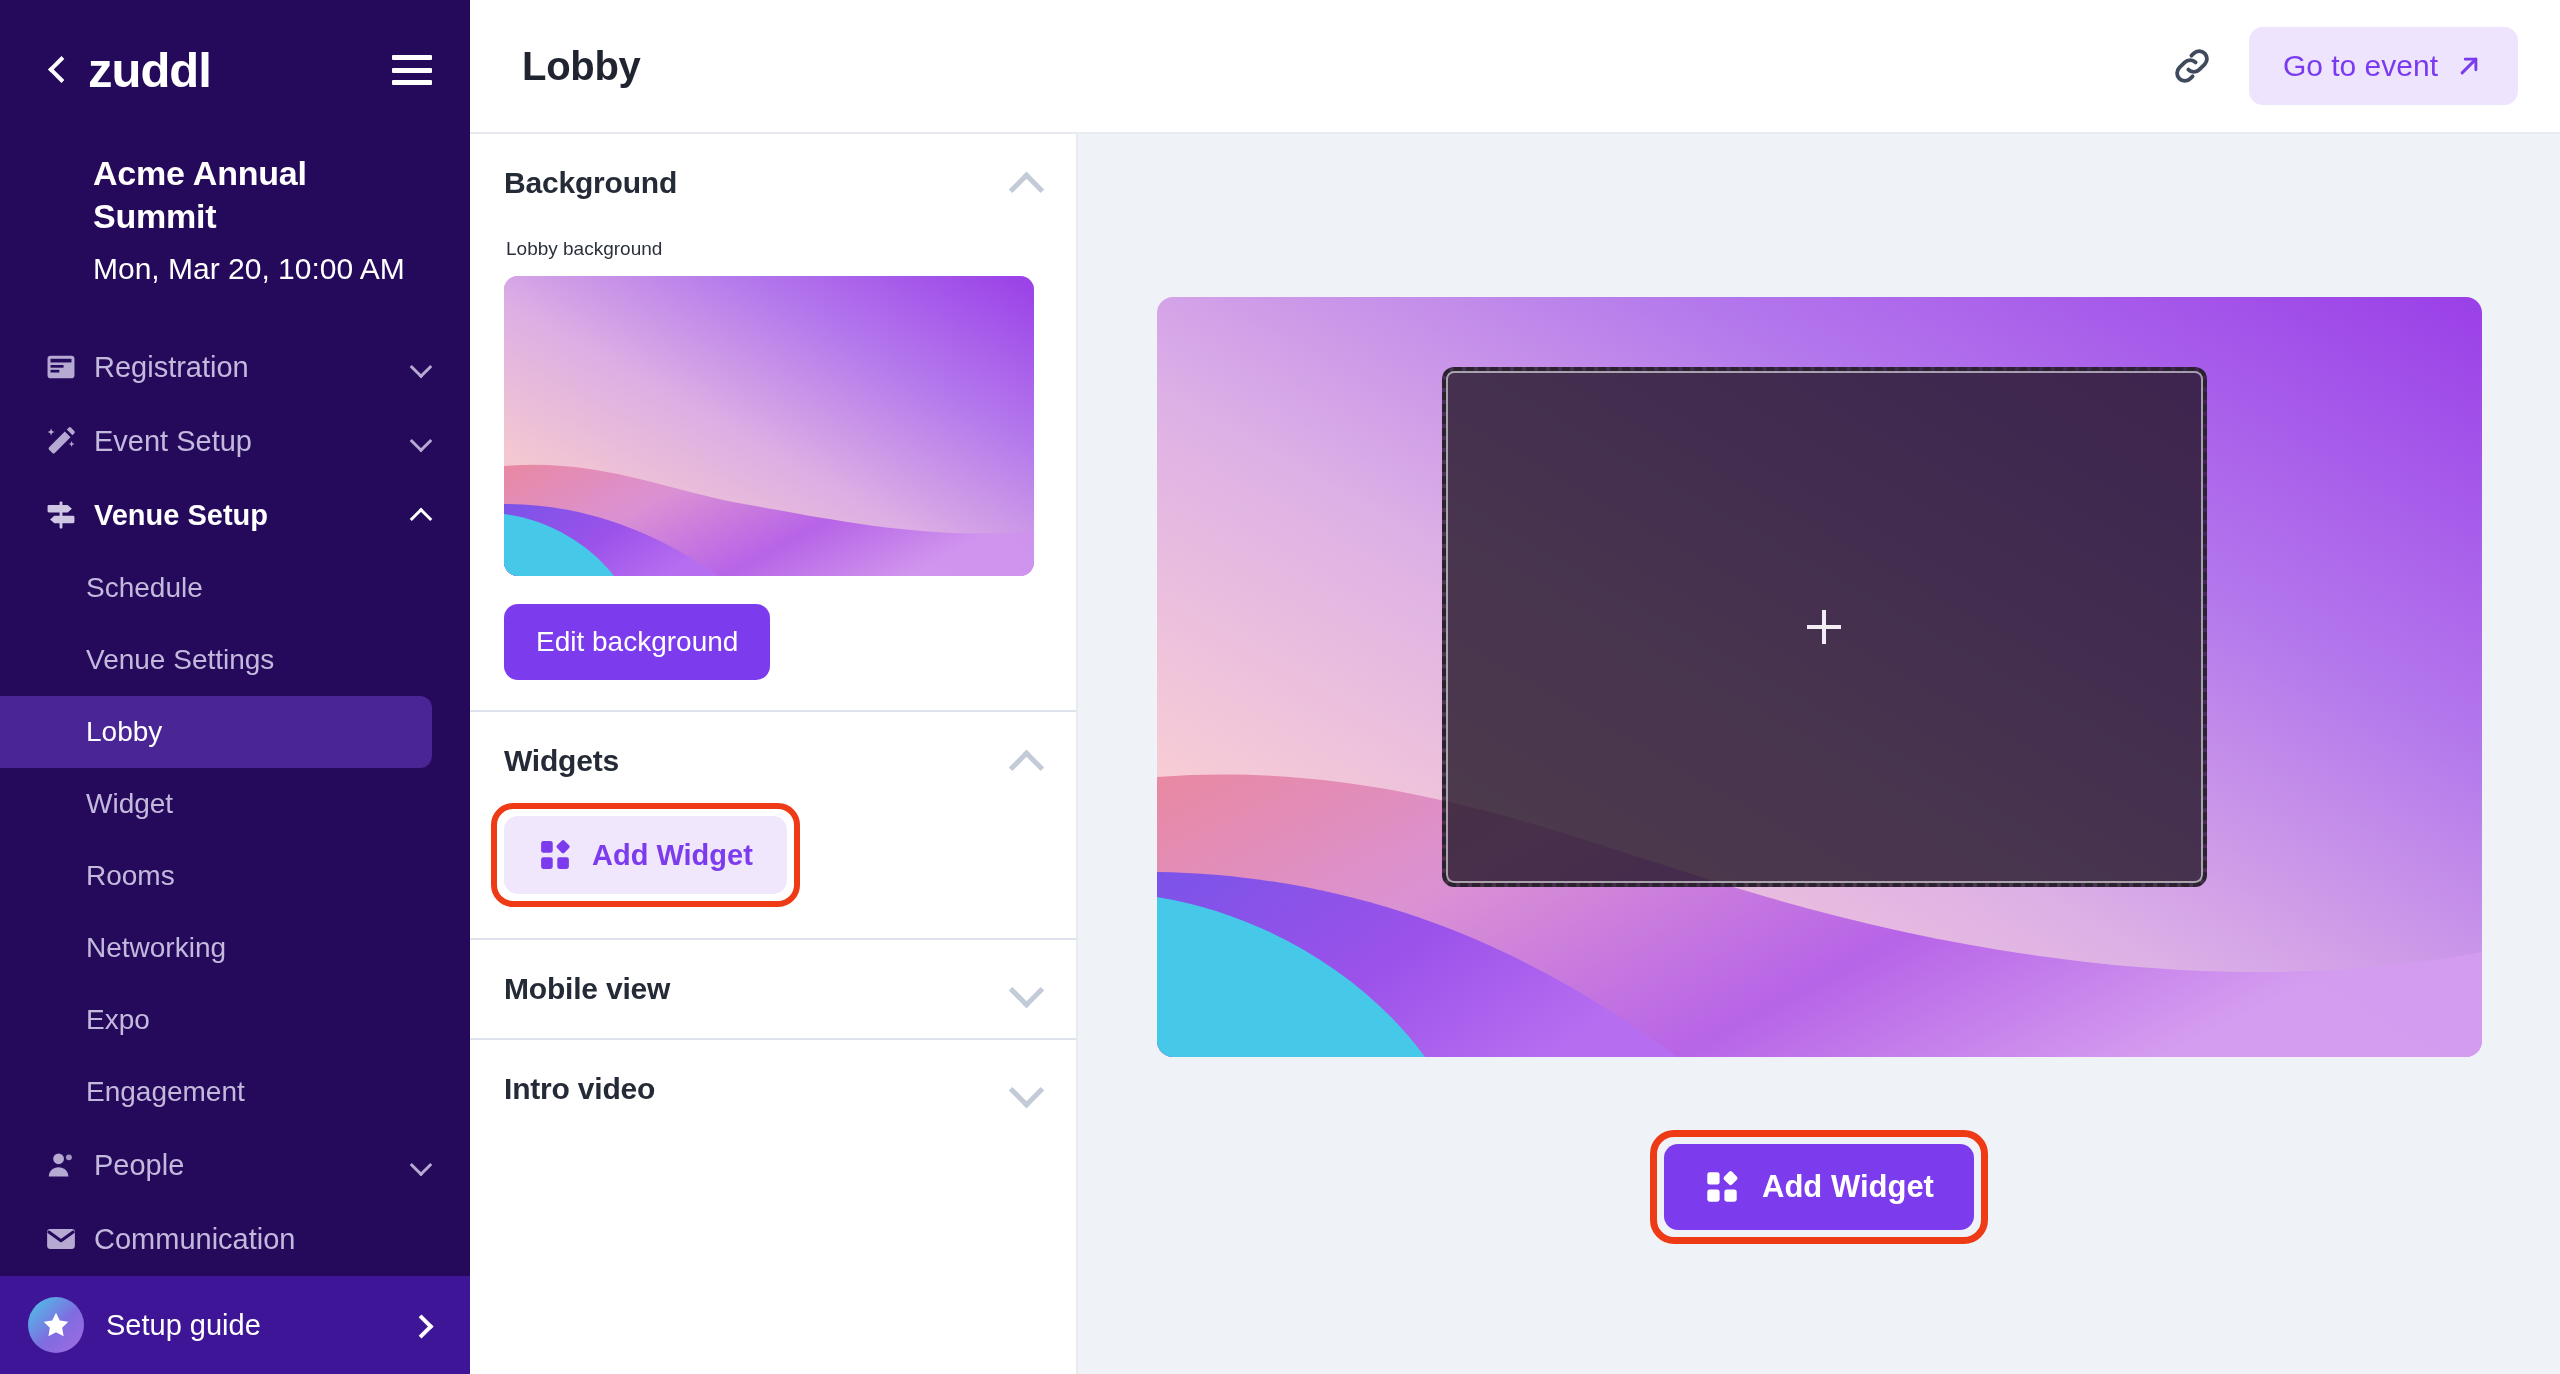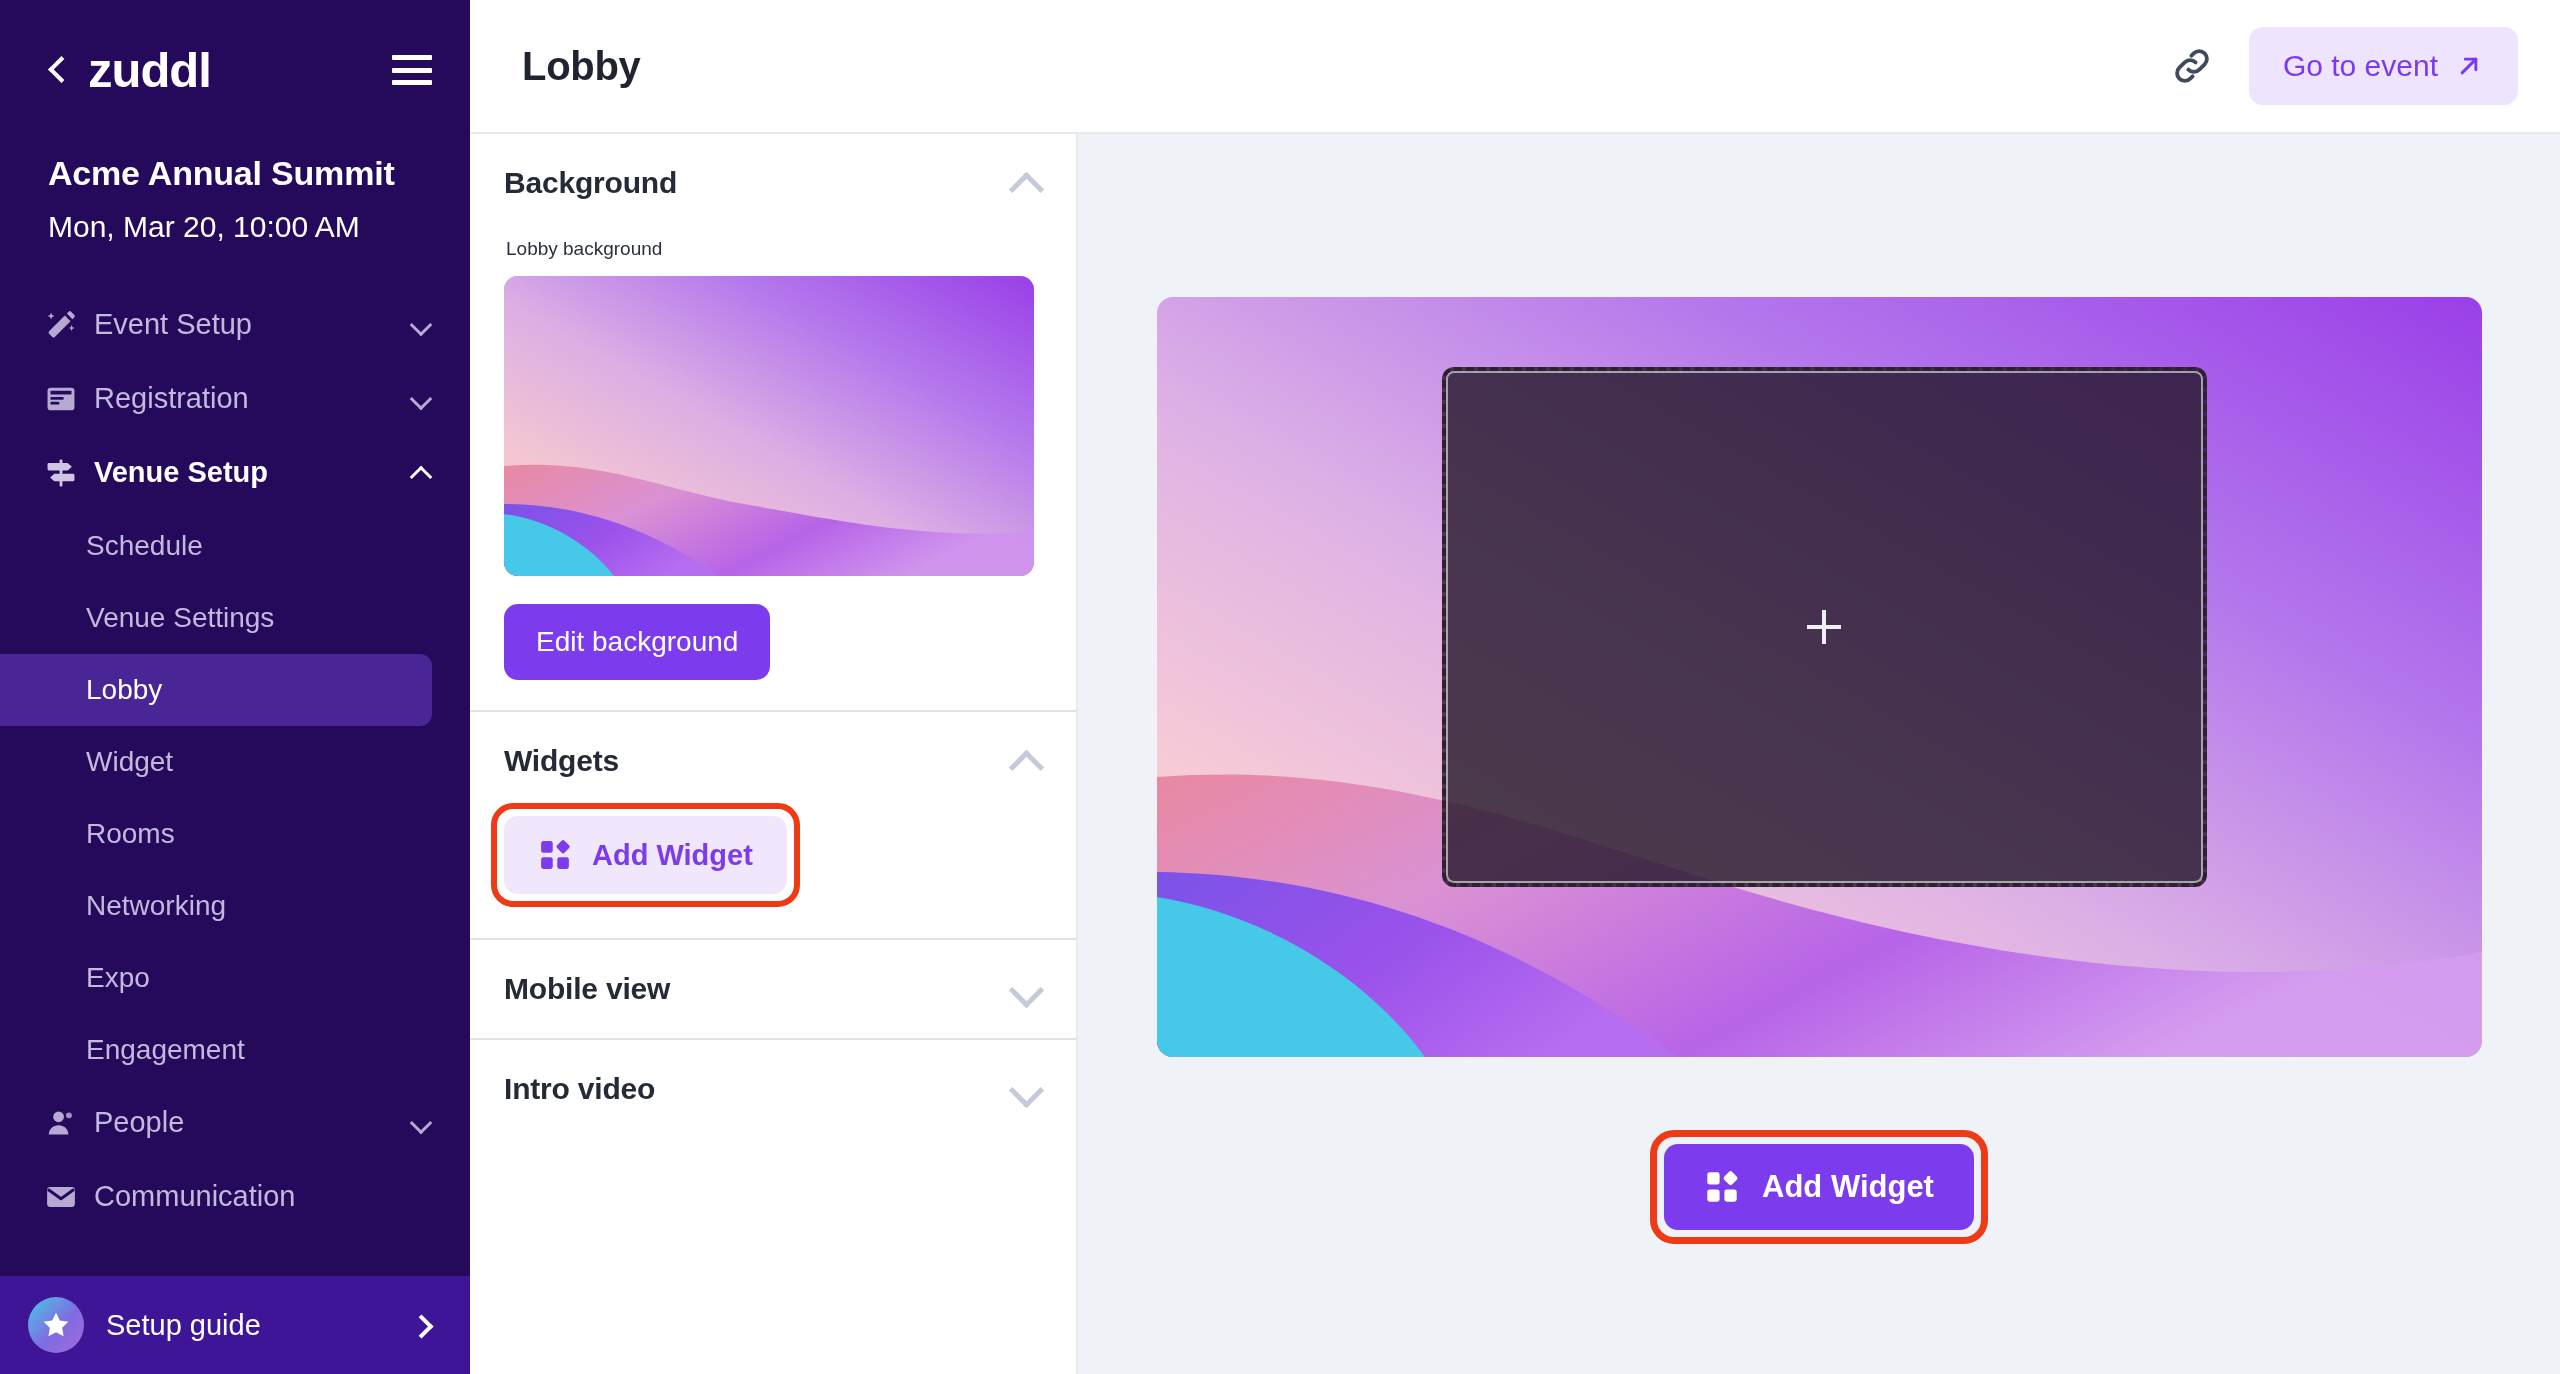--- a/index.html
+++ b/index.html
@@ -32,21 +32,21 @@
     border-left: 4.5px solid #ffffff; border-bottom: 4.5px solid #ffffff;
     transform: rotate(45deg);
   }
   .logo-word {
     font-size: 49px; font-weight: 700; color: #fff;
     letter-spacing: -1px; line-height: 1;
   }
   .hamburger { width: 40px; height: 30px; display: flex; flex-direction: column; justify-content: space-between; cursor: pointer; }
   .hamburger span { display: block; height: 5px; background: #fff; border-radius: 1px; }
 
-  .event-block { padding: 12px 48px 4px 48px; }
+  .event-block { padding: 12px 48px 4px 48px; margin-left: 45px; }
   .event-title { font-size: 34px; font-weight: 700; color: #ffffff; letter-spacing: -0.2px; line-height: 1.25; }
   .event-date  { font-size: 30px; font-weight: 400; color: #ffffff; margin-top: 12px; line-height: 1.3; }
 
   .nav { margin-top: 38px; flex: 1 1 auto; overflow: hidden; }
   .nav-row {
     display: flex; align-items: center;
     height: 74px; padding: 0 38px 0 44px; cursor: pointer;
     position: relative;
   }
   .nav-ico { width: 44px; flex: 0 0 44px; display: flex; align-items: center; justify-content: flex-start; }
@@ -224,38 +224,38 @@
     <div class="event-block">
       <div class="event-title">Acme Annual Summit</div>
       <div class="event-date">Mon, Mar 20, 10:00 AM</div>
     </div>
 
     <nav class="nav">
 
       <div class="nav-row">
         <span class="nav-ico">
           <svg width="34" height="34" viewBox="0 0 24 24" fill="#b6aad3">
-            <path d="M14.7 5.3 3.6 16.4a1.2 1.2 0 0 0 0 1.7l2.3 2.3a1.2 1.2 0 0 0 1.7 0L18.7 9.3l-4-4zm1.4-1.4 4 4 1.3-1.3a1.2 1.2 0 0 0 0-1.7l-2.3-2.3a1.2 1.2 0 0 0-1.7 0l-1.3 1.3z"></path>
-            <path d="M5 3.2 5.7 5l1.8.7-1.8.7L5 8.2 4.3 6.4 2.5 5.7l1.8-.7L5 3.2zM19.5 12l.6 1.5 1.5.6-1.5.6-.6 1.5-.6-1.5-1.5-.6 1.5-.6.6-1.5z"></path>
-          </svg>
-        </span>
-        <span class="nav-label">Event Setup</span>
-        <span class="chev-sm"></span>
-      </div>
-
-      <div class="nav-row">
-        <span class="nav-ico">
-          <svg width="34" height="34" viewBox="0 0 24 24" fill="#b6aad3">
             <rect x="2.5" y="4" width="19" height="16" rx="2.2"></rect>
             <rect x="4.6" y="6.2" width="14.8" height="2.6" fill="#250a5c"></rect>
             <rect x="4.6" y="10.6" width="9.2" height="1.9" fill="#250a5c"></rect>
             <rect x="4.6" y="14" width="6.2" height="1.9" fill="#250a5c"></rect>
           </svg>
         </span>
         <span class="nav-label">Registration</span>
+        <span class="chev-sm"></span>
+      </div>
+
+      <div class="nav-row">
+        <span class="nav-ico">
+          <svg width="34" height="34" viewBox="0 0 24 24" fill="#b6aad3">
+            <path d="M14.7 5.3 3.6 16.4a1.2 1.2 0 0 0 0 1.7l2.3 2.3a1.2 1.2 0 0 0 1.7 0L18.7 9.3l-4-4zm1.4-1.4 4 4 1.3-1.3a1.2 1.2 0 0 0 0-1.7l-2.3-2.3a1.2 1.2 0 0 0-1.7 0l-1.3 1.3z"></path>
+            <path d="M5 3.2 5.7 5l1.8.7-1.8.7L5 8.2 4.3 6.4 2.5 5.7l1.8-.7L5 3.2zM19.5 12l.6 1.5 1.5.6-1.5.6-.6 1.5-.6-1.5-1.5-.6 1.5-.6.6-1.5z"></path>
+          </svg>
+        </span>
+        <span class="nav-label">Event Setup</span>
         <span class="chev-sm"></span>
       </div>
 
       <div class="nav-row expanded">
         <span class="nav-ico">
           <svg width="34" height="34" viewBox="0 0 24 24" fill="#cfc6e4">
             <rect x="11" y="2.5" width="2" height="19" rx="0.7"></rect>
             <path d="M3.5 5h13.2l3 2.6-3 2.6H3.5a1 1 0 0 1-1-1V6a1 1 0 0 1 1-1z"></path>
             <path d="M20.5 12.6H7.3l-3 2.6 3 2.6h13.2a1 1 0 0 0 1-1v-3.2a1 1 0 0 0-1-1z"></path>
           </svg>

